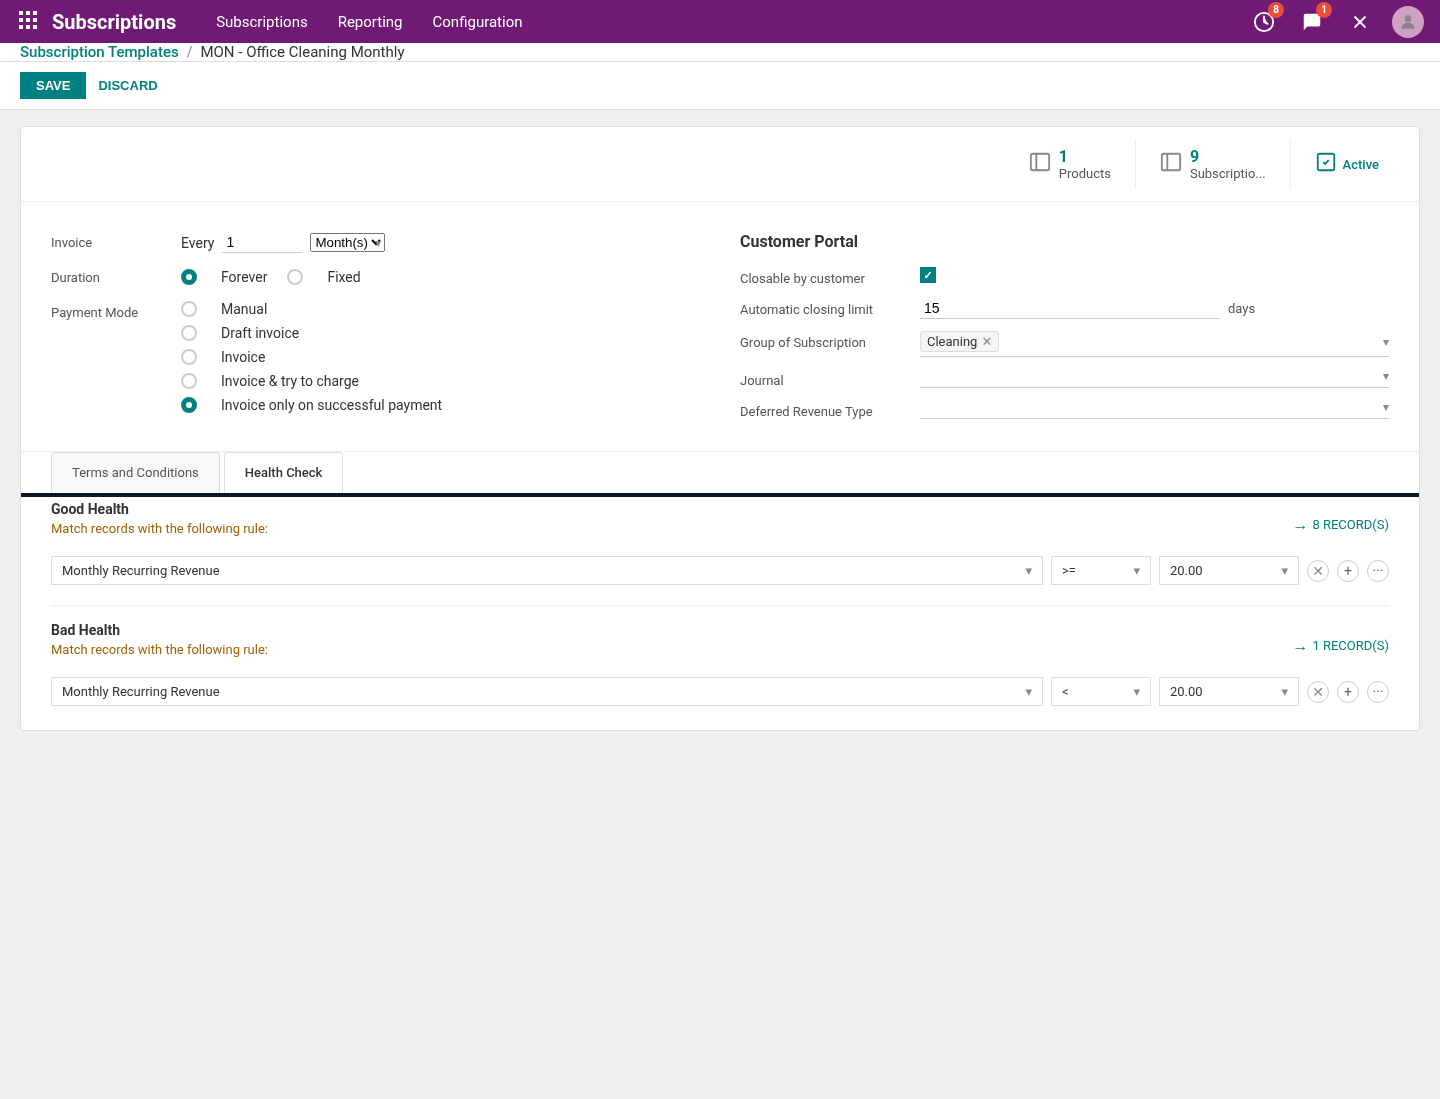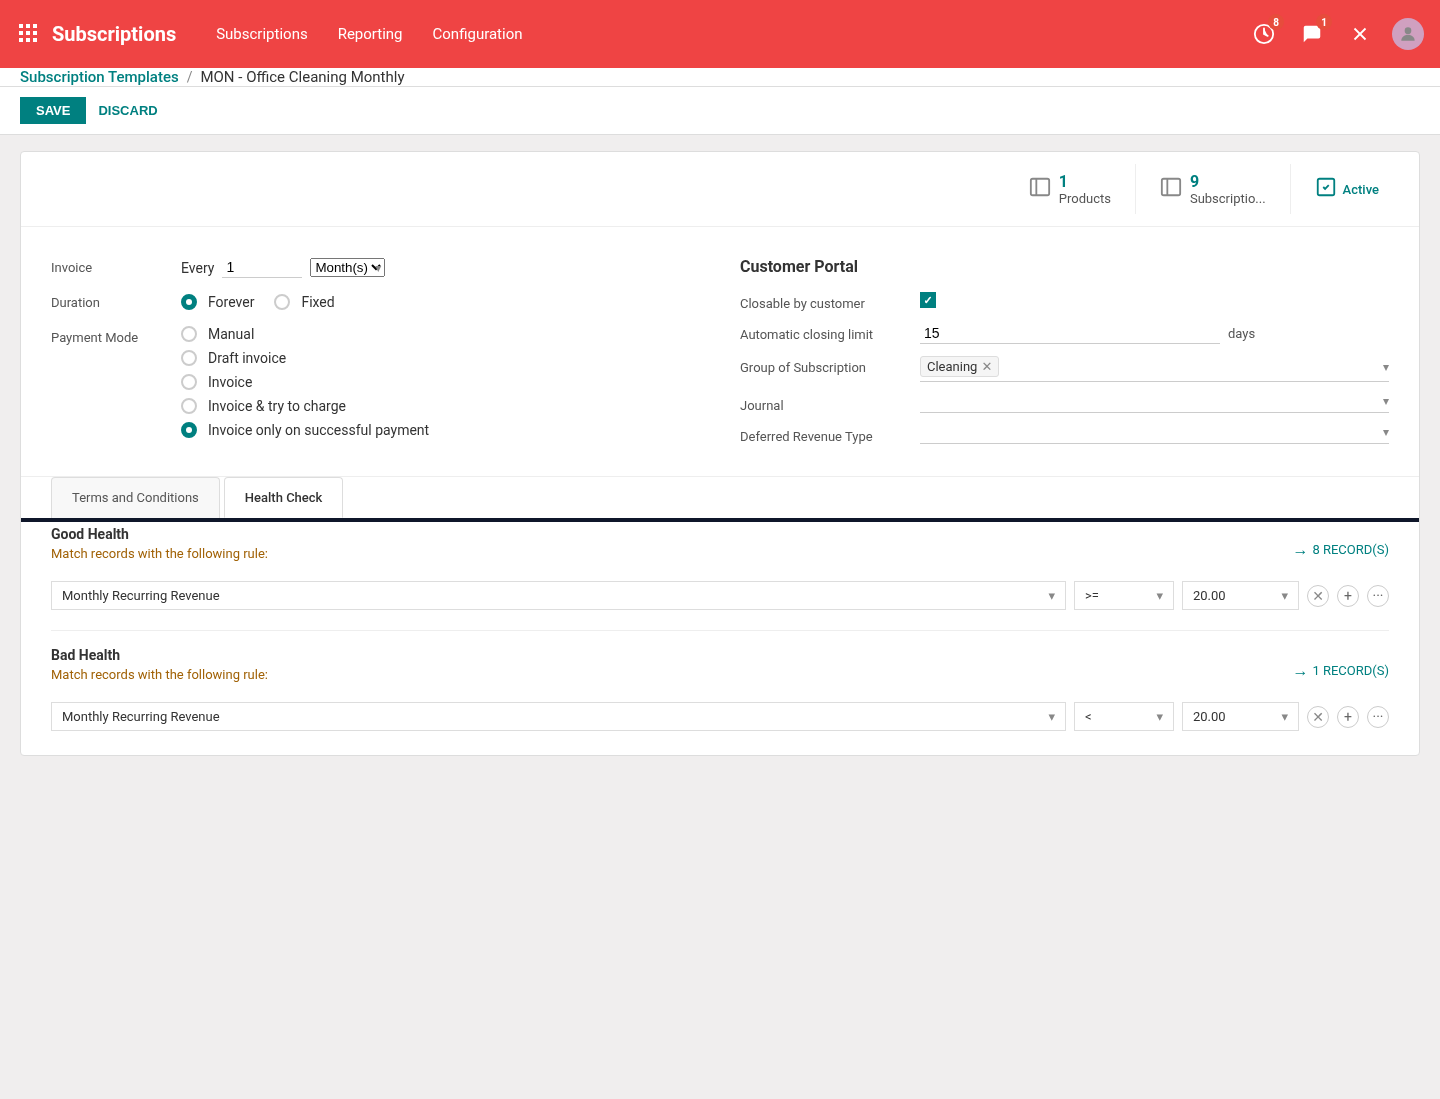--- a/index.html
+++ b/index.html
@@ -1,23 +1,23 @@
 <!DOCTYPE html>
 <html><head>
   <meta charset="utf-8">
   <style>
     * { box-sizing: border-box; margin: 0; padding: 0; }
     body { font-family: -apple-system, BlinkMacSystemFont, 'Segoe UI', Roboto, sans-serif; font-size: 14px; background: #f0eeee; color: #333; }
 
     
     .top-nav {
-      background: #ef4444;
+      background: #701a75;
       display: flex;
       align-items: center;
-      height: 68px;
+      height: 43px;
       padding: 0 16px;
       color: white;
     }
     .top-nav .grid-icon { margin-right: 12px; cursor: pointer; }
     .top-nav .app-name { font-size: 20px; font-weight: bold; color: white; margin-right: 40px; }
     .top-nav .nav-links { display: flex; gap: 30px; flex: 1; }
     .top-nav .nav-link { color: white; text-decoration: none; font-size: 15px; cursor: pointer; }
     .top-nav .nav-right { display: flex; align-items: center; gap: 16px; }
     .badge-icon { position: relative; display: inline-flex; align-items: center; justify-content: center; width: 32px; height: 32px; cursor: pointer; }
     .badge-count { position: absolute; top: -4px; right: -4px; background: #e74c3c; color: white; border-radius: 50%; width: 16px; height: 16px; font-size: 10px; display: flex; align-items: center; justify-content: center; font-weight: bold; }
@@ -111,21 +111,21 @@
     .field-row { display: flex; align-items: center; margin-bottom: 16px; }
     .field-label { width: 130px; font-size: 13px; color: #555; flex-shrink: 0; }
     .field-value { flex: 1; }
 
     .invoice-row { display: flex; align-items: center; gap: 8px; }
     .invoice-input { border: none; border-bottom: 1px solid #ccc; width: 80px; padding: 2px 4px; font-size: 14px; outline: none; }
     .select-wrapper { position: relative; display: inline-block; }
     .select-wrapper::after { content: '▾'; position: absolute; right: 4px; top: 50%; transform: translateY(-50%); pointer-events: none; color: #888; font-size: 12px; }
 
     .radio-group { display: flex; flex-direction: column; gap: 8px; }
-    .radio-option { display: flex; align-items: center; gap: 11px; cursor: pointer; }
+    .radio-option { display: flex; align-items: center; gap: 24px; cursor: pointer; }
     .radio-circle { width: 16px; height: 16px; border-radius: 50%; border: 2px solid #ccc; display: flex; align-items: center; justify-content: center; flex-shrink: 0; }
     .radio-circle.checked { border-color: #008080; background: #008080; }
     .radio-circle.checked::after { content: ''; width: 6px; height: 6px; border-radius: 50%; background: white; }
     .radio-inline { display: flex; align-items: center; gap: 20px; }
 
     
     .section-title { font-size: 16px; font-weight: bold; color: #333; margin-bottom: 16px; }
     .cp-field-row { display: flex; align-items: flex-start; margin-bottom: 12px; }
     .cp-label { width: 180px; font-size: 13px; color: #555; flex-shrink: 0; padding-top: 4px; }
     .cp-value { flex: 1; }
@@ -153,21 +153,21 @@
     .health-section { margin-bottom: 20px; }
     .health-title { font-size: 14px; font-weight: bold; color: #333; margin-bottom: 4px; }
     .health-desc { font-size: 13px; color: #a16207; margin-bottom: 12px; }
 
     .records-link { color: #008080; font-size: 13px; cursor: pointer; display: flex; align-items: center; gap: 4px; text-decoration: none; }
     .records-arrow { font-size: 16px; color: #008080; }
 
     .rule-row { display: flex; align-items: center; gap: 8px; width: 100%; }
     .rule-field { flex: 1; border: 1px solid #ddd; padding: 6px 10px; font-size: 13px; background: white; display: flex; align-items: center; justify-content: space-between; }
     .rule-op { width: 100px; border: 1px solid #ddd; padding: 6px 10px; font-size: 13px; background: white; display: flex; align-items: center; justify-content: space-between; }
-    .rule-val { width: 117px; border: 1px solid #ddd; padding: 6px 10px; font-size: 13px; background: white; display: flex; align-items: center; justify-content: space-between; }
+    .rule-val { width: 140px; border: 1px solid #ddd; padding: 6px 10px; font-size: 13px; background: white; display: flex; align-items: center; justify-content: space-between; }
     .rule-actions { display: flex; gap: 8px; align-items: center; }
     .rule-btn { width: 22px; height: 22px; border-radius: 50%; border: 1px solid #ccc; display: flex; align-items: center; justify-content: center; cursor: pointer; font-size: 14px; color: #666; background: white; }
     .rule-btn.delete { color: #888; }
 
     .health-header-row { display: flex; align-items: center; justify-content: space-between; margin-bottom: 8px; }
 
     .divider { border-top: 1px solid #eee; margin: 16px 0; }
   </style>
 </head>
 <body>

